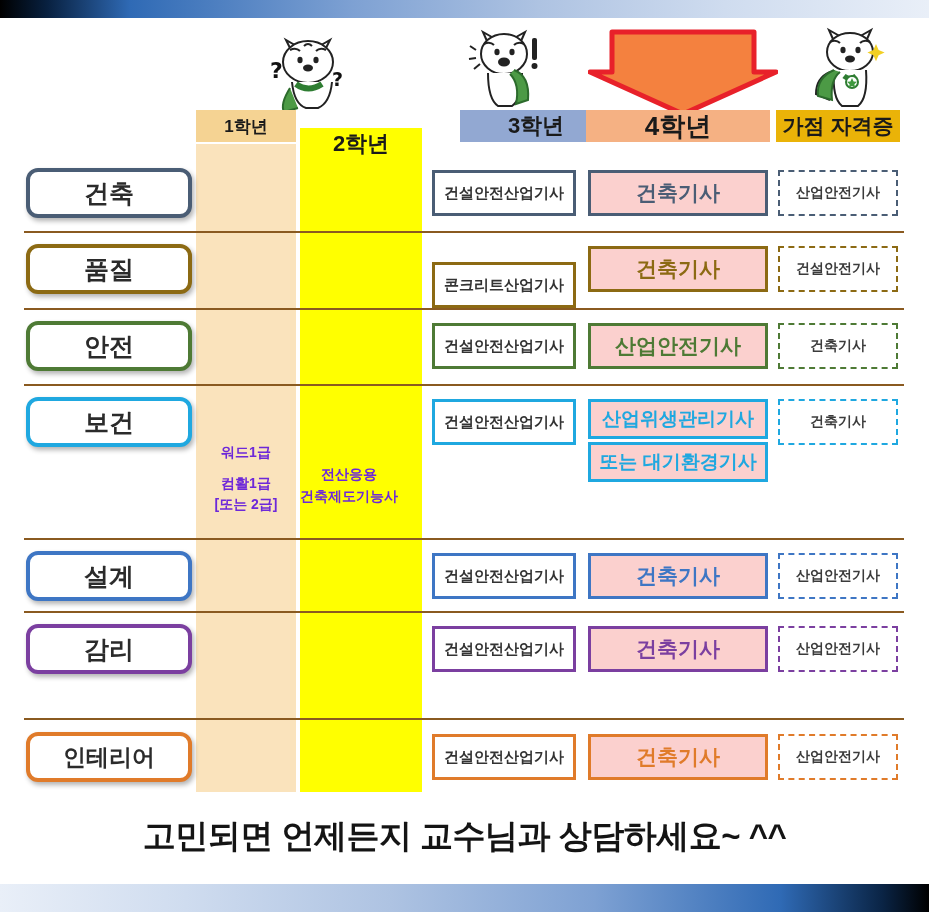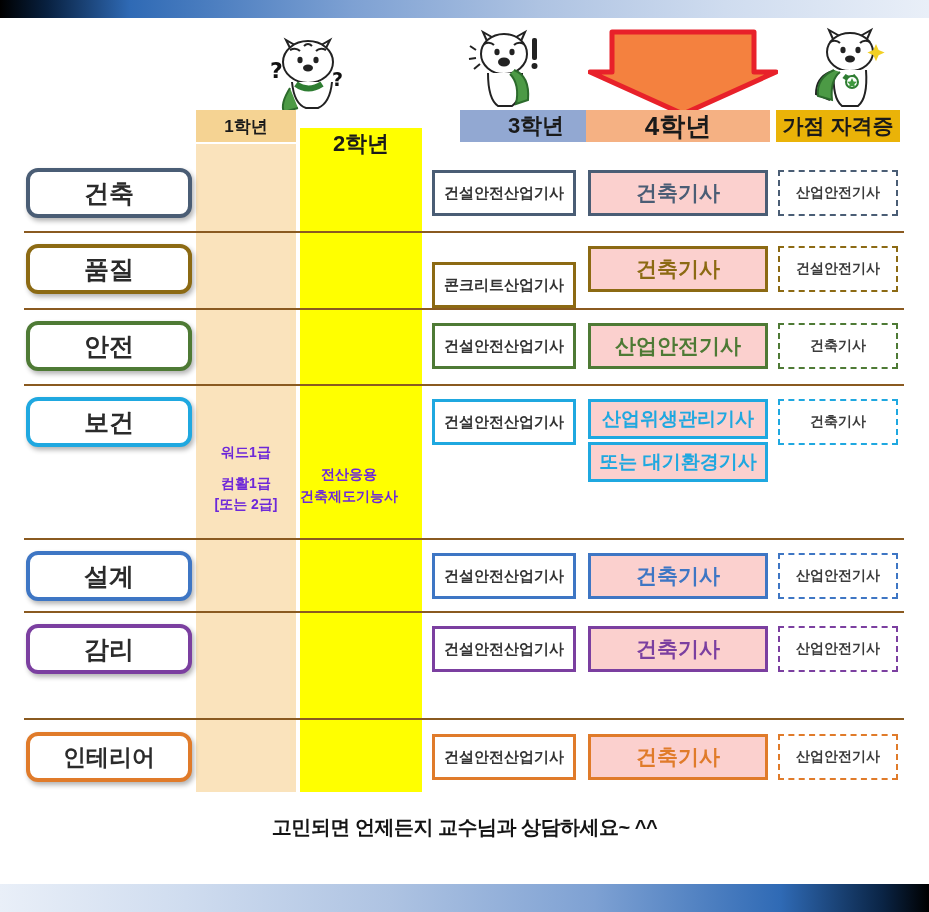--- a/index.html
+++ b/index.html
@@ -199,21 +199,21 @@
   .blurb-y2 { left: 300px; width: 98px; top: 446px; font-size: 14px; }
   .blurb .spacer { display: block; height: 9px; }
 
   
   .caption {
     position: absolute;
     left: 0;
     top: 796px;
     width: 929px;
     text-align: center;
-    font-size: 20px;
+    font-size: 33px;
     font-weight: bold;
     color: #141414;
     letter-spacing: -0.5px;
   }
 </style>
 </head>
 <body>
 
 <div class="band band-top"></div>
 <div class="band band-bottom"></div>

